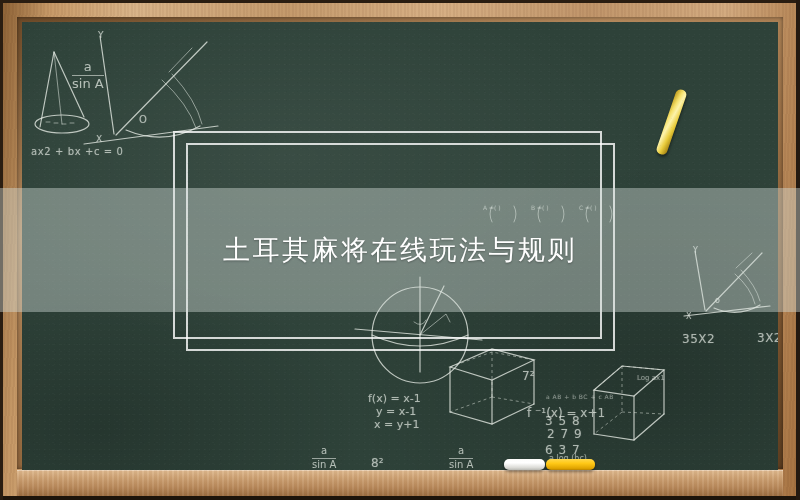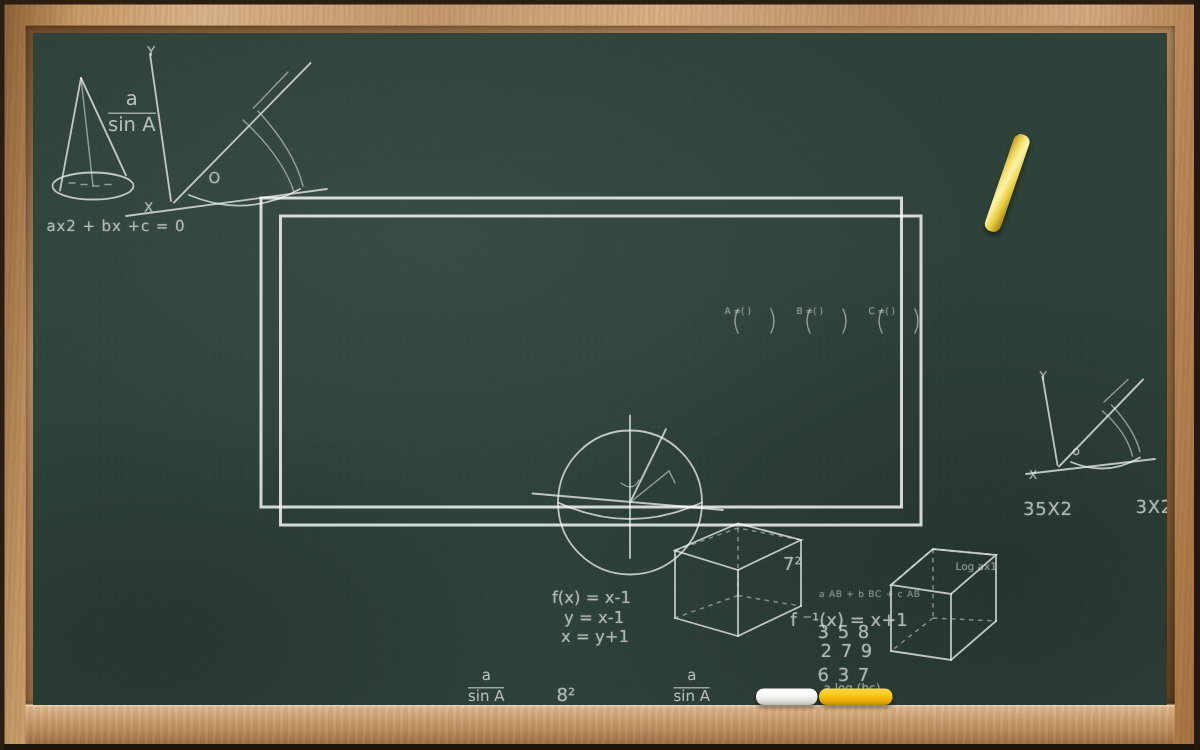--- a/index.html
+++ b/index.html
@@ -271,18 +271,21 @@
       <div class="ctext" style="left:525px;top:405px;font-size:12px;letter-spacing:1px;">2 7 9</div>
       <div class="ctext" style="left:523px;top:421px;font-size:12px;letter-spacing:1px;">6 3 7</div>
     </div>
 
     <div class="rect rect-a" style="left:151px;top:109px;width:429px;height:208px;"></div>
     <div class="rect rect-b" style="left:164px;top:121px;width:429px;height:208px;"></div>
 
     <div class="chalk-stick stick-yellow-diag" style="left:644px;top:66px;"></div>
   </div>
 
+  <div class="band">
+    <div class="title">土耳其麻将在线玩法与规则</div>
+  </div>
 
   <div class="ledge"></div>
   <div class="chalk-stick stick-white"></div>
   <div class="chalk-stick stick-yellow"></div>
 
 </div>
 
 </body></html>

